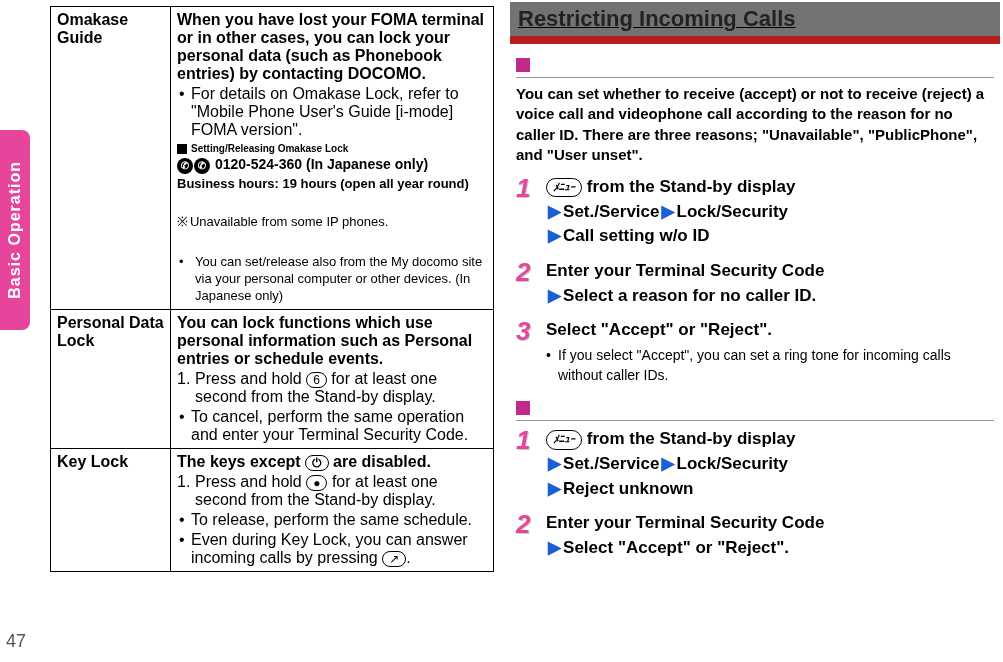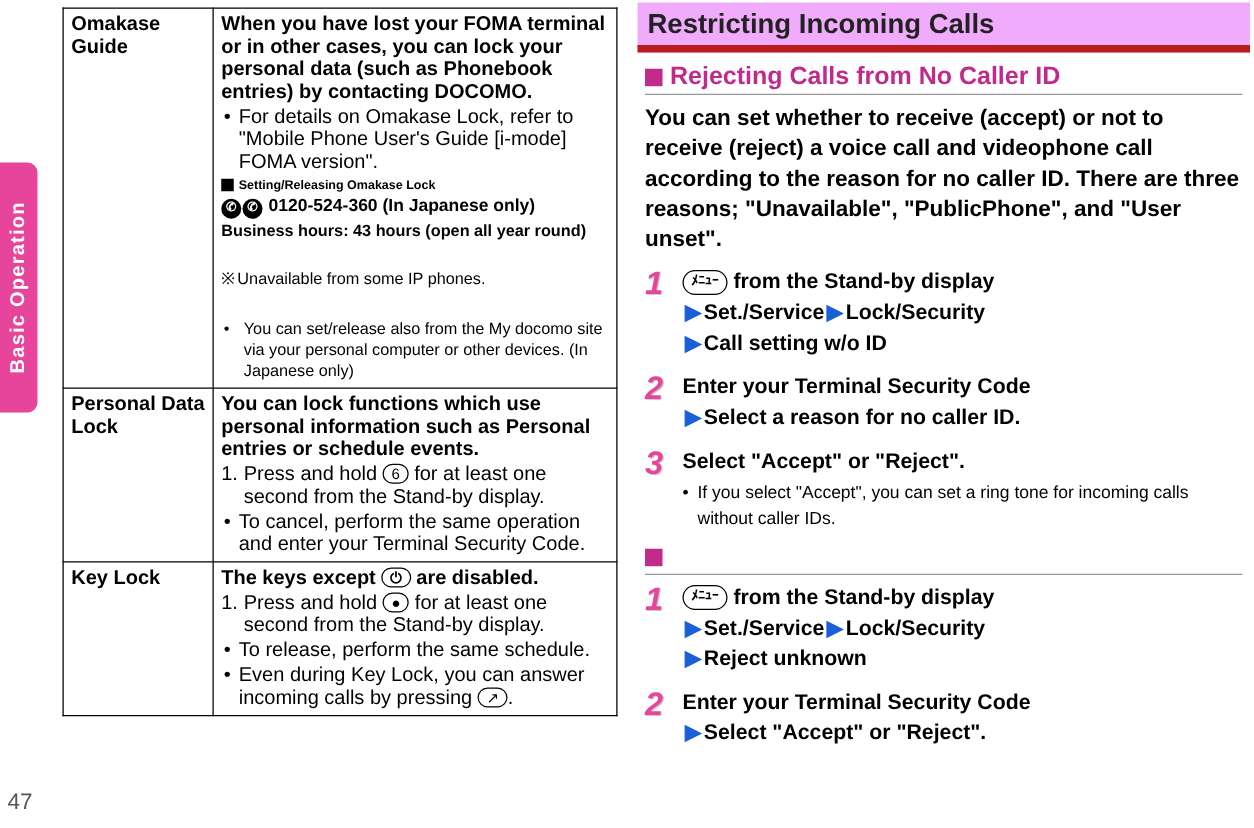--- a/index.html
+++ b/index.html
@@ -88,41 +88,42 @@
     border:1.5px solid #000;
     border-radius:10px;
     padding:0 6px;
     font-size:12px;
     vertical-align:middle;
     min-width:18px;
     text-align:center;
   }
   
   .section-title-bar {
-    background: #f0abfc;
-    border-bottom: 6px solid #b91c1c;
+    background: #737373;
+    border-bottom: 8px solid #b91c1c;
     padding: 4px 8px;
+    text-decoration: underline;
   }
   .section-title-bar .t {
     font-size: 22px;
     font-weight: bold;
     color: #222;
   }
   .sub-title {
     color: #c02a8a;
     font-size: 20px;
     font-weight: bold;
     margin: 8px 6px 4px 6px;
     border-bottom: 1px solid #999;
     padding-bottom: 2px;
   }
   .sub-title .sq2 { display:inline-block; width:14px; height:14px; background:#c02a8a; margin-right:6px; vertical-align:middle;}
   .body-text {
     font-weight: bold;
-    font-size: 18px;
+    font-size: 15px;
     color: #000;
     margin: 6px 6px 10px 6px;
     line-height:1.35;
   }
   .step {
     display:flex;
     margin: 6px 6px 10px 6px;
     align-items: flex-start;
   }
   .step .num1 {
@@ -141,20 +142,21 @@
     line-height:1.45;
   }
   .step .content .arrow { color:#1a5fd6; margin:0 2px; }
   .menuicon {
     display:inline-block;
     border:1.5px solid #000;
     border-radius:12px;
     padding:1px 6px;
     font-size:11px;
     vertical-align:middle;
+    font-style:italic;
   }
   .step .subnote {
     font-weight:normal;
     font-size:14px;
     margin-top:2px;
     padding-left:12px;
     position:relative;
   }
   .step .subnote::before { content:"•"; position:absolute; left:0;}
 </style>
@@ -176,21 +178,21 @@
           <tr>
         <td class="label">Omakase Guide</td>
         <td>
           <div class="desc-main">When you have lost your FOMA terminal or in other cases, you can lock your personal data (such as Phonebook entries) by contacting DOCOMO.</div>
           <div class="bullet">For details on Omakase Lock, refer to "Mobile Phone User's Guide [i-mode] FOMA version".</div>
           <div class="subhead"><span class="sq"></span><span>Setting/Releasing Omakase Lock</span></div>
           <div class="phone-line">
             <span class="phone-icon">✆</span><span class="phone-icon">✆</span>
             <span>0120-524-360 (In Japanese only)</span>
           </div>
-          <div class="phone-line" style="font-size:13px;">Business hours: 43 hours (open all year round)</div>
+          <div class="phone-line" style="font-size:13px;">Business hours: 19 hours (open all year round)</div>
           <div class="small note">Unavailable from some IP phones.</div>
           <div class="small bullet" style="padding-left:18px;">You can set/release also from the My docomo site via your personal computer or other devices. (In Japanese only)</div>
         </td>
       </tr>
 
       <tr>
         <td class="label">Personal Data Lock</td>
         <td>
           <div class="desc-main">You can lock functions which use personal information such as Personal entries or schedule events.</div>
           <div class="numitem"><span class="num">1.</span>
@@ -218,21 +220,21 @@
     </tbody>
       </table>
   </div>
 
   <div class="right-col">
     <div class="section-title-bar">
       <span class="t">Restricting Incoming Calls</span>
     </div>
 
     <div class="sub-title">
-      <span class="sq2"></span><span>Rejecting Calls from No Caller ID</span>
+      <span class="sq2"></span>
     </div>
     <div class="body-text">You can set whether to receive (accept) or not to receive (reject) a voice call and videophone call according to the reason for no caller ID. There are three reasons; "Unavailable", "PublicPhone", and "User unset".</div>
 
     <div class="step">
       <div class="num1">1</div>
       <div class="content">
         <span class="menuicon">ﾒﾆｭｰ</span><span> from the Stand-by display</span><br>
         <span class="arrow">▶</span><span>Set./Service</span><span class="arrow">▶</span><span>Lock/Security</span><br>
         <span class="arrow">▶</span><span>Call setting w/o ID</span>
       </div>

